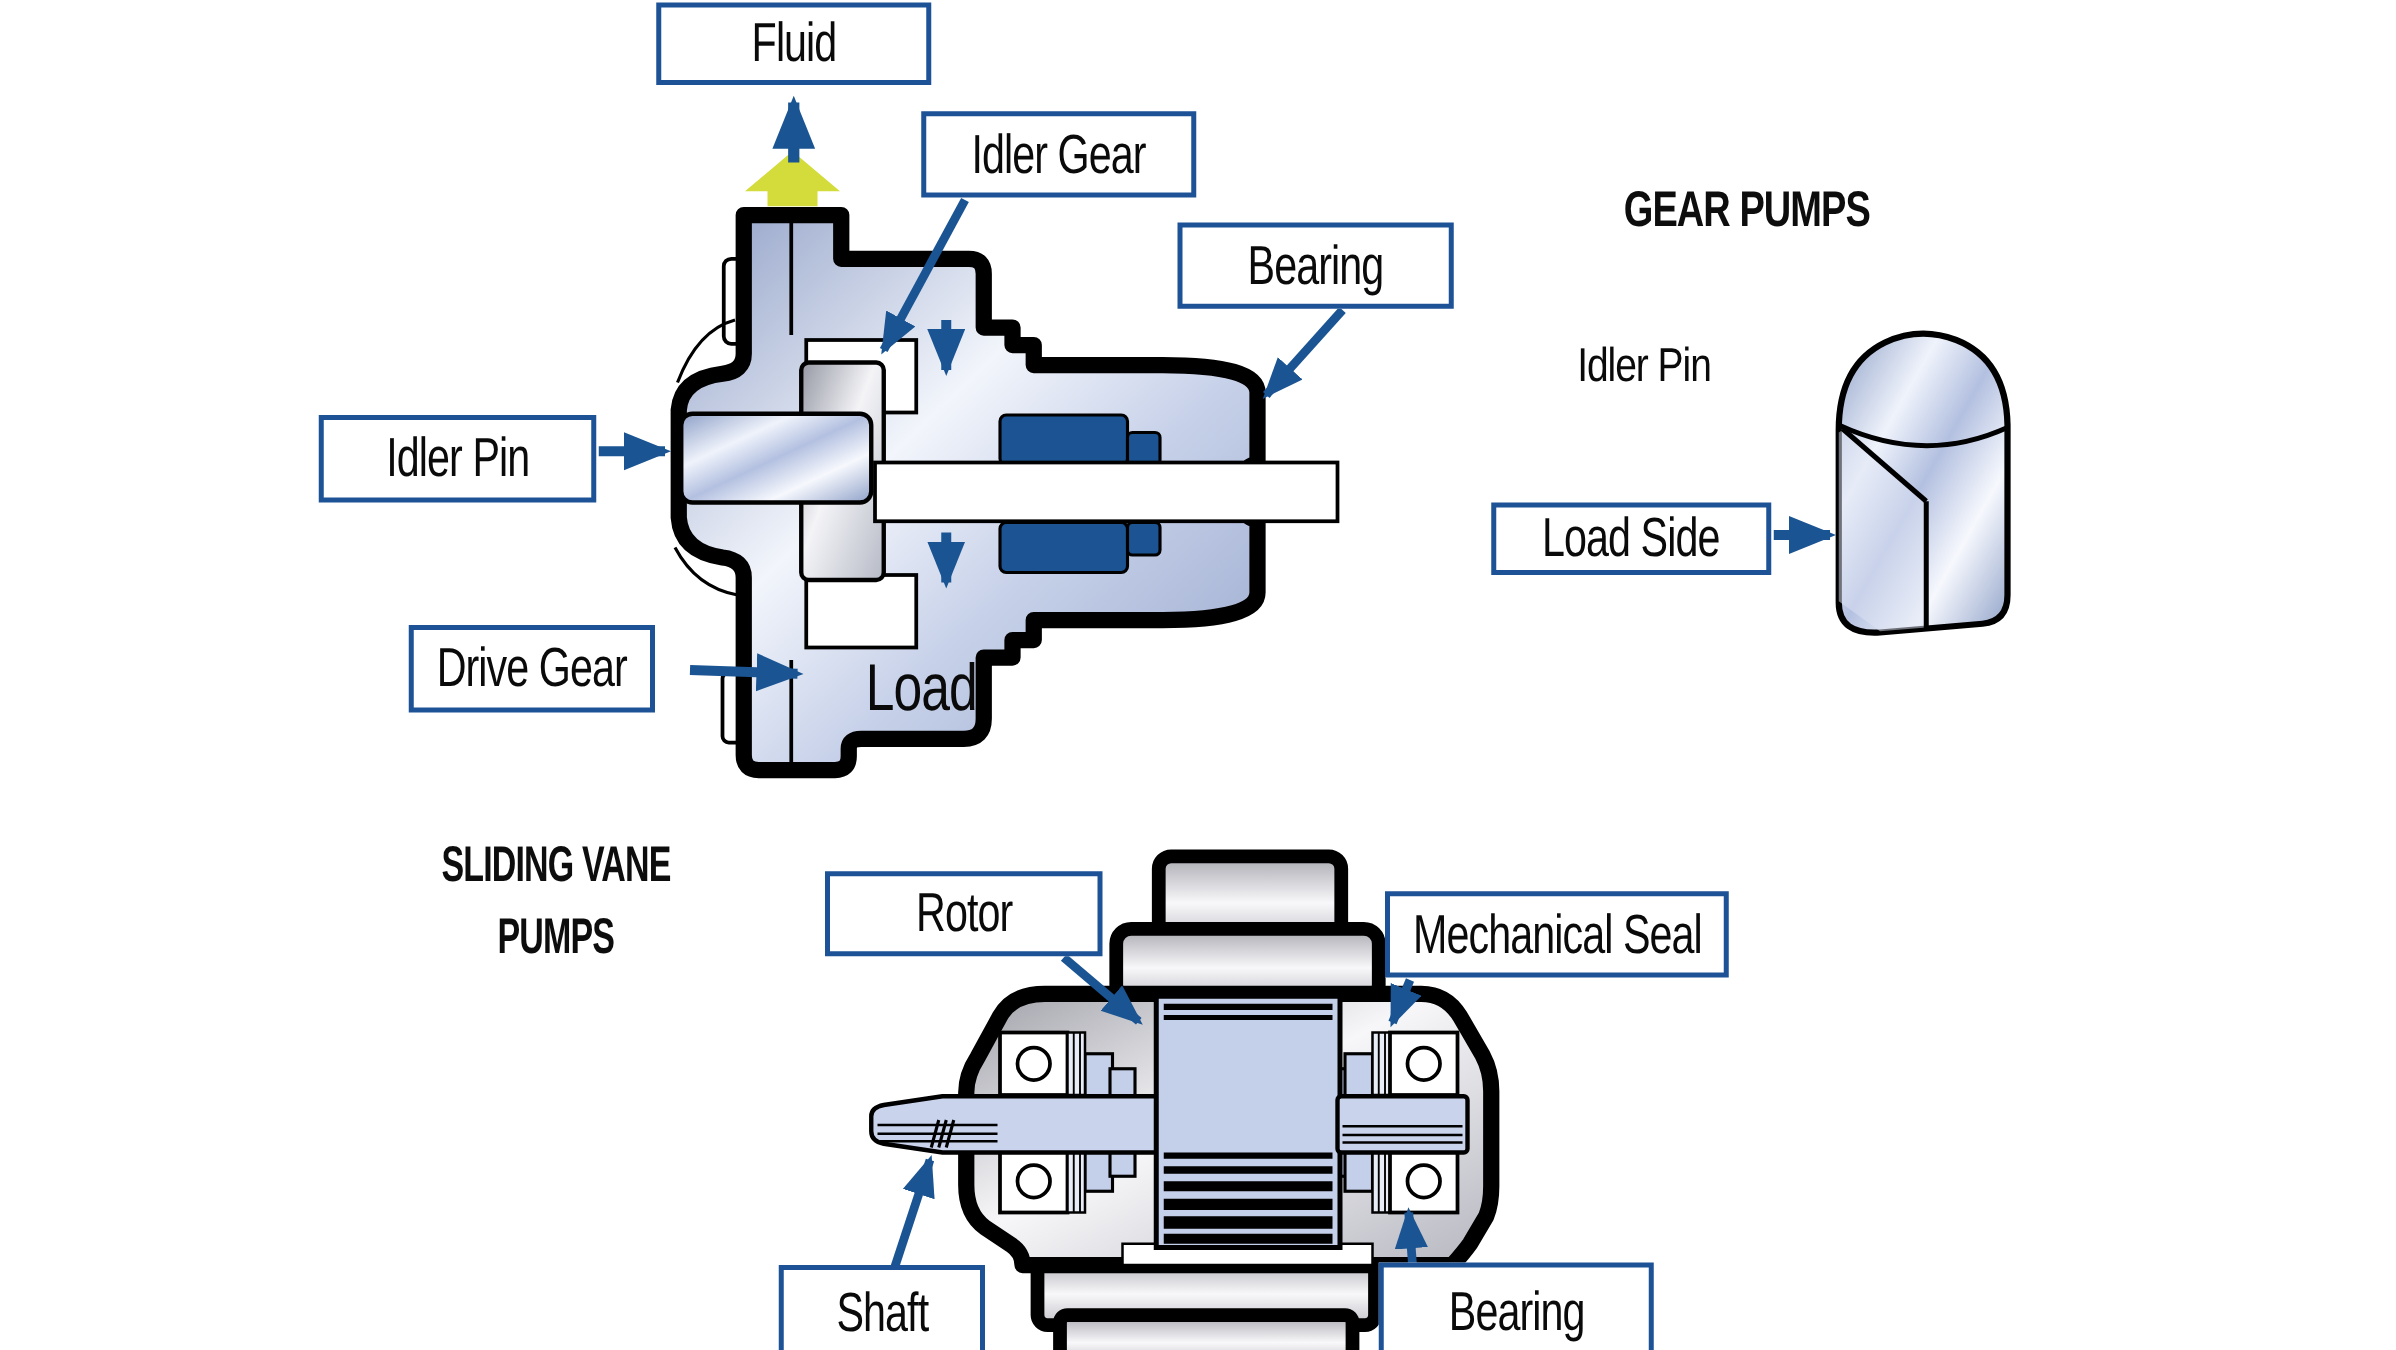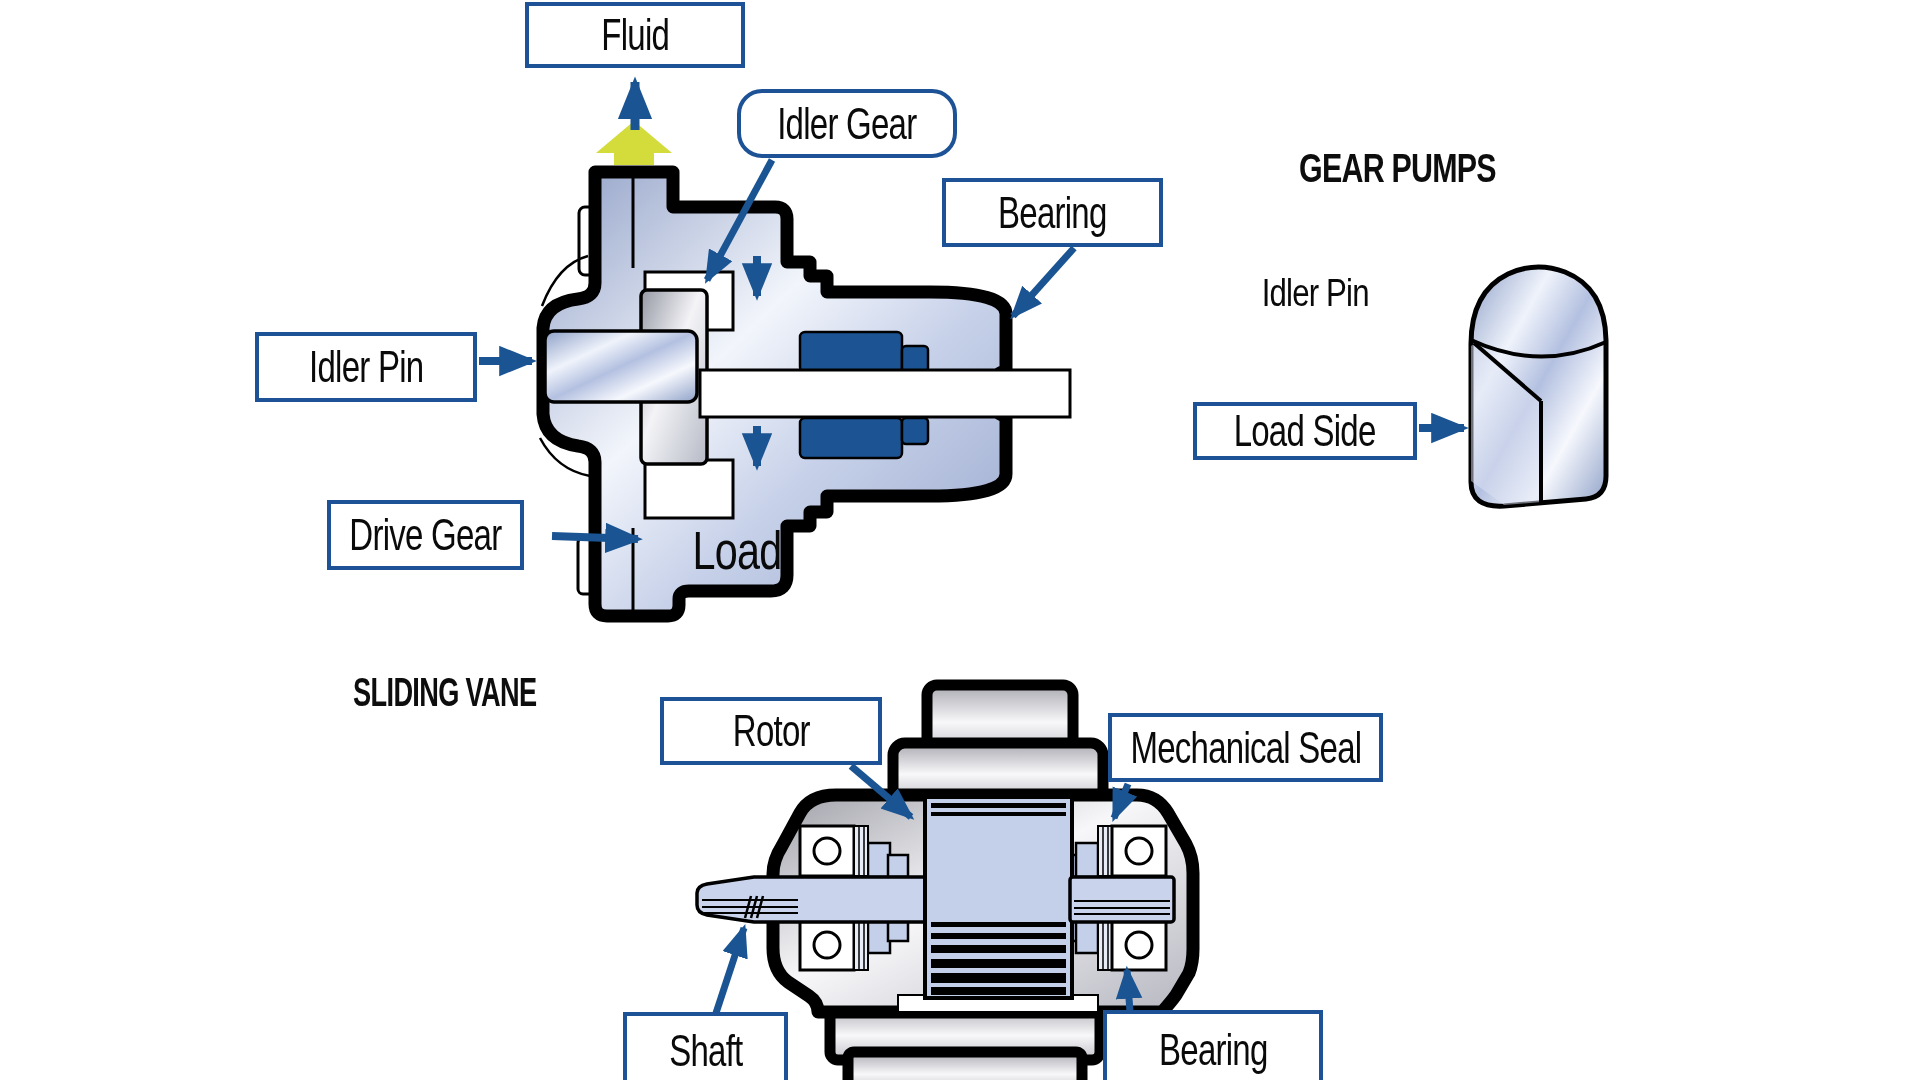--- a/index.html
+++ b/index.html
@@ -194,21 +194,21 @@
     <line x1="1128" y1="784" x2="1114" y2="818" stroke-width="7" marker-end="url(#ah)"></line>
     <line x1="716" y1="1013" x2="744" y2="928" stroke-width="7" marker-end="url(#ah)"></line>
     <line x1="1130" y1="1012" x2="1127" y2="970" stroke-width="7" marker-end="url(#ah)"></line>
   </g>
 </svg>
 
 <div class="label-box" style="left:525px;top:2px;width:220px;height:66px;">
   <span class="txt">Fluid</span>
 </div>
 
-<div class="label-box" style="left:737px;top:89px;width:220px;height:69px;border-radius:25px;">
+<div class="label-box" style="left:737px;top:89px;width:220px;height:69px;">
   <span class="txt">Idler Gear</span>
 </div>
 
 <div class="label-box" style="left:942px;top:178px;width:221px;height:69px;">
   <span class="txt">Bearing</span>
 </div>
 
 <div class="label-box" style="left:255px;top:332px;width:222px;height:70px;">
   <span class="txt">Idler Pin</span>
 </div>
@@ -236,20 +236,21 @@
 <div class="label-box" style="left:1103px;top:1010px;width:220px;height:80px;">
   <span class="txt">Bearing</span>
 </div>
 
 <div class="heading" style="left:1247px;top:146px;width:300px;">
   <span class="txt">GEAR PUMPS</span>
 </div>
 
 <div class="heading" style="left:255px;top:664px;width:380px;line-height:57px;">
   <div><span class="txt" style="transform:scaleX(.68);">SLIDING VANE</span></div>
+  <div><span class="txt" style="transform:scaleX(.68);">PUMPS</span></div>
 </div>
 
 <div class="plain" style="left:1243px;top:272px;width:145px;font-size:38px;">
   <span class="txt">Idler Pin</span>
 </div>
 
 <div class="plain" style="left:680px;top:520px;width:84px;font-size:53px;">
   <span class="txt" style="transform:scaleX(.78);">Load</span>
 </div>
 

